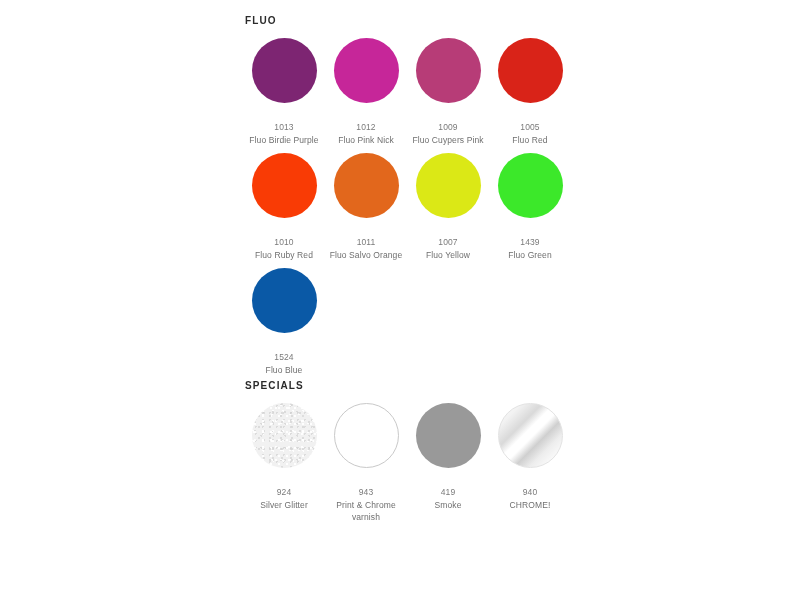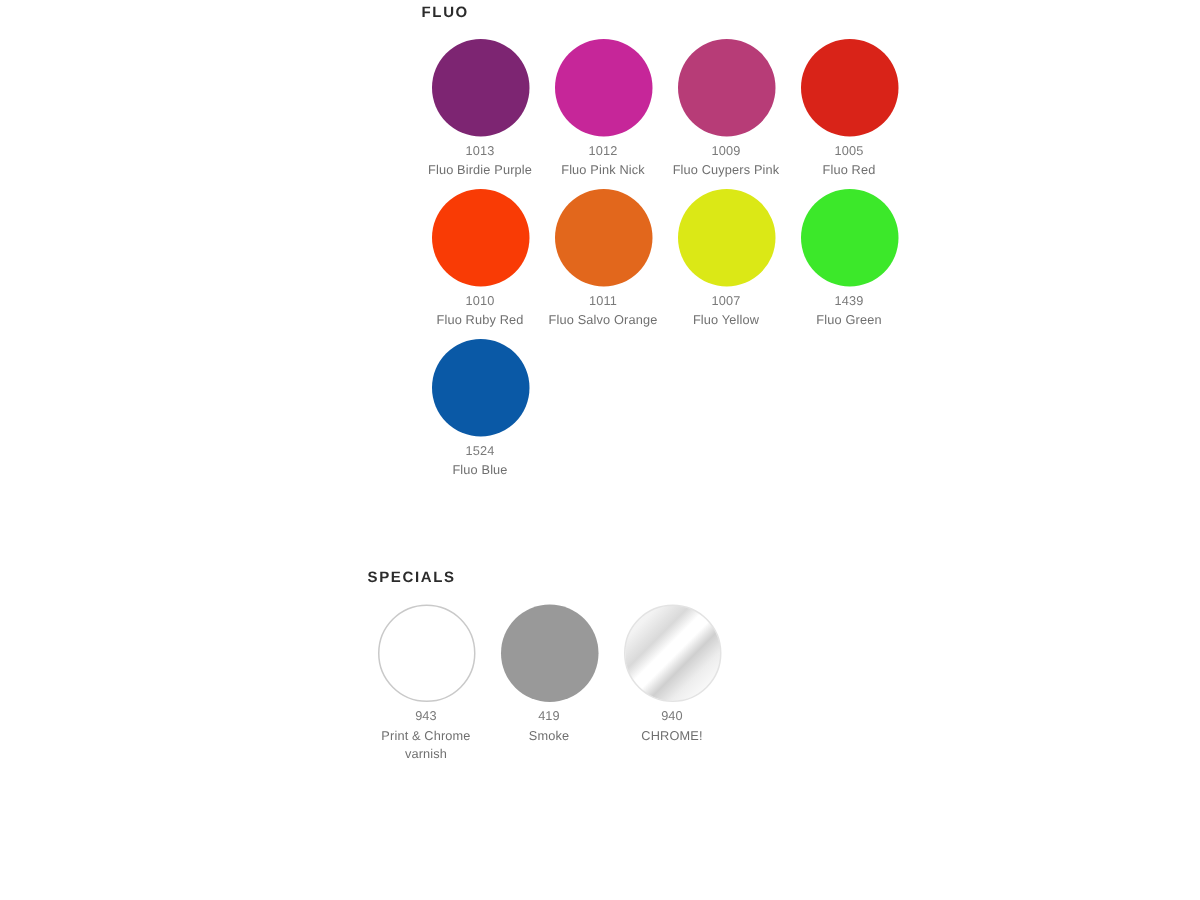--- a/index.html
+++ b/index.html
@@ -44,20 +44,21 @@
     flex-wrap: wrap;
     align-items: flex-start;
   }
 
   .swatch {
     width: 82px;
     display: flex;
     flex-direction: column;
     align-items: center;
     margin-bottom: 3px;
+    gap: 15px;
   }
 
   .disc-wrap {
     height: 72px;
     width: 82px;
     display: flex;
     align-items: center;
     justify-content: center;
   }
 
@@ -119,21 +120,21 @@
     letter-spacing: 0.1px;
   }
 
   .name {
     font-size: 8.5px;
     color: #6f6f6f;
     line-height: 12px;
     letter-spacing: 0.1px;
   }
 
-  .section-fluo { position: absolute; left: 0; top: 2px; width: 340px; margin-left: 36px; }
+  .section-fluo { position: absolute; left: 0; top: 14px; width: 340px; }
   .section-specials { position: absolute; left: 0; top: 379px; width: 340px; }
 </style>
 </head>
 <body>
 
 <div class="page">
   <div class="content">
 
     <div class="section section-fluo">
       <div class="section-title">FLUO</div>
@@ -230,20 +231,29 @@
           </div>
         </div>
 
       </div>
     </div>
 
     <div class="section section-specials">
       <div class="section-title">SPECIALS</div>
       <div class="swatch-grid">
 
+        <div class="swatch">
+          <div class="disc-wrap">
+            <span class="disc glitter"></span>
+          </div>
+          <div class="labels">
+            <div class="code">924</div>
+            <div class="name">Silver Glitter</div>
+          </div>
+        </div>
 
         <div class="swatch">
           <div class="disc-wrap">
             <span class="disc outlined"></span>
           </div>
           <div class="labels">
             <div class="code">943</div>
             <div class="name">Print &amp; Chrome varnish</div>
           </div>
         </div>

